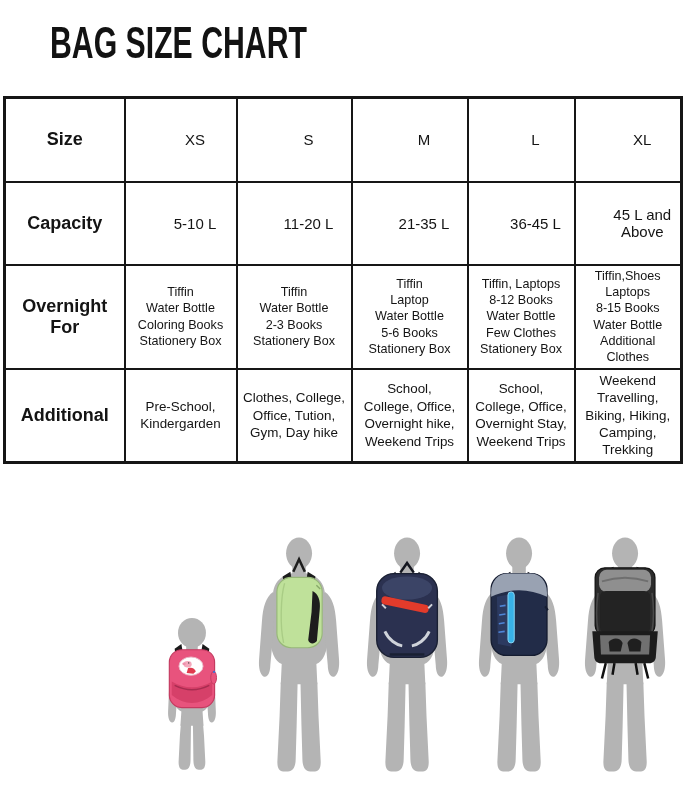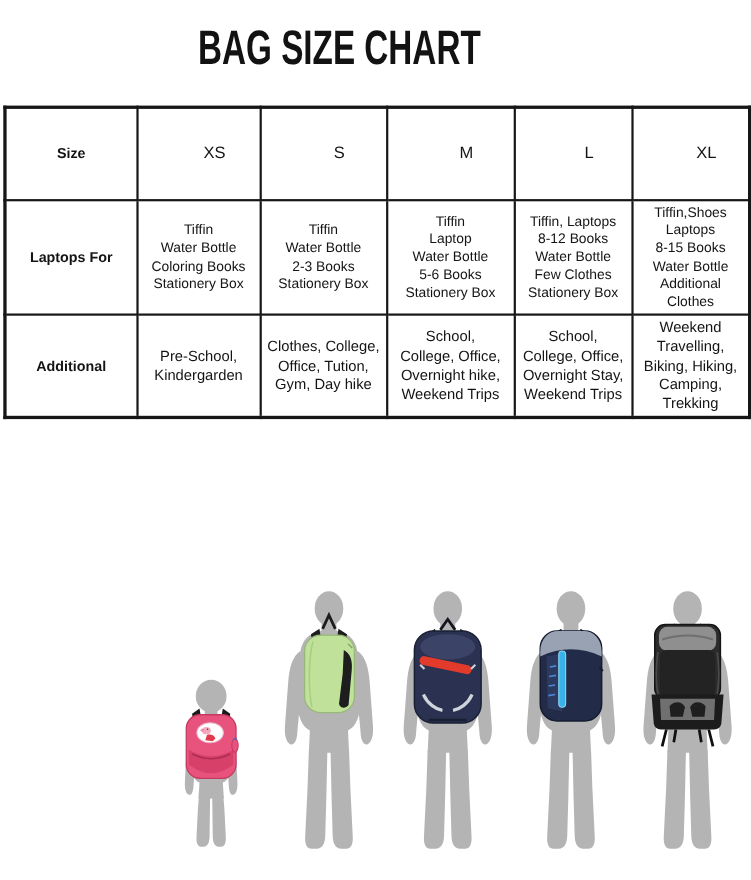--- a/index.html
+++ b/index.html
@@ -5,22 +5,21 @@
   html,body{margin:0;padding:0;background:#ffffff;}
   .page{
     position:relative;
     width:683px;height:800px;
     background:#ffffff;
     font-family:"Liberation Sans",sans-serif;
     color:#111;
     overflow:hidden;
   }
   .title-wrap{
-    position:absolute;top:18px;left:16px;width:585px;
-    text-align:center;
+    position:absolute;top:18px;left:0;width:585px;
   }
   .title{
     display:inline-block;
     font-size:42px;
     font-weight:800;
     letter-spacing:0px;
     transform:scale(0.72,1.05);
     transform-origin:center top;
     white-space:nowrap;
     color:#121212;
@@ -33,21 +32,21 @@
     border:3px solid #161616;
   }
   .size-table th,.size-table td{
     border:2px solid #161616;
     text-align:center;
     vertical-align:middle;
     padding:2px 3px;
     white-space:pre-line;
     color:#141414;
   }
-  .size-table th{font-weight:bold;font-size:13px;}
+  .size-table th{font-weight:bold;font-size:18px;}
   tr.r0{height:84px} tr.r1{height:83px} tr.r2{height:83px}
   tr.r3{height:84px} tr.r4{height:82px}
   tr.r0 td,tr.r1 td,tr.r2 td{font-size:15px;padding-left:32px;}
   tr.r3 td{font-size:12.6px;line-height:1.3;}
   tr.r4 td{font-size:13.4px;line-height:1.3;}
   .figures{
     position:absolute;left:0;top:528px;width:683px;height:272px;
   }
 </style>
 </head>
@@ -70,22 +69,30 @@
     </colgroup>
     <tbody>
       <tr class="r0">
         <th>Size</th>
         <td>XS</td>
         <td>S</td>
         <td>M</td>
         <td>L</td>
         <td>XL</td>
       </tr>
+      <tr class="r1">
+        <th>Capacity</th>
+        <td>5-10 L</td>
+        <td>11-20 L</td>
+        <td>21-35 L</td>
+        <td>36-45 L</td>
+        <td>45 L and Above</td>
+      </tr>
       <tr class="r3">
-        <th>Laptops For</th>
+        <th>Overnight For</th>
         <td>Tiffin
 Water Bottle
 Coloring Books
 Stationery Box</td>
         <td>Tiffin
 Water Bottle
 2-3 Books
 Stationery Box</td>
         <td>Tiffin
 Laptop

